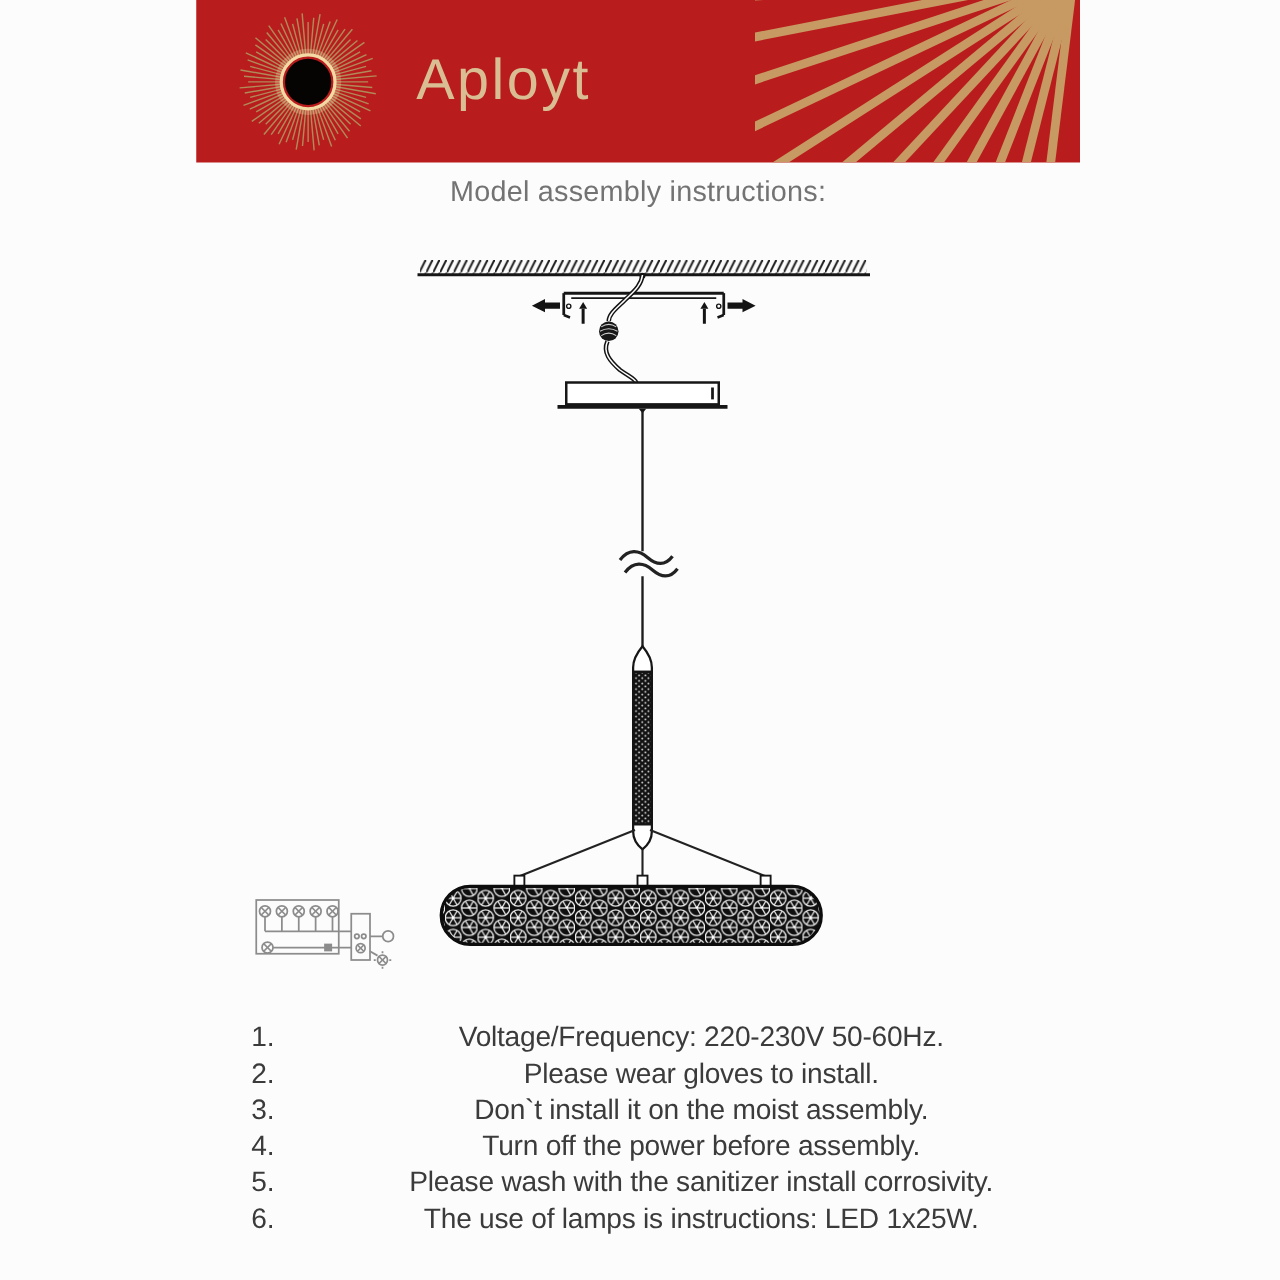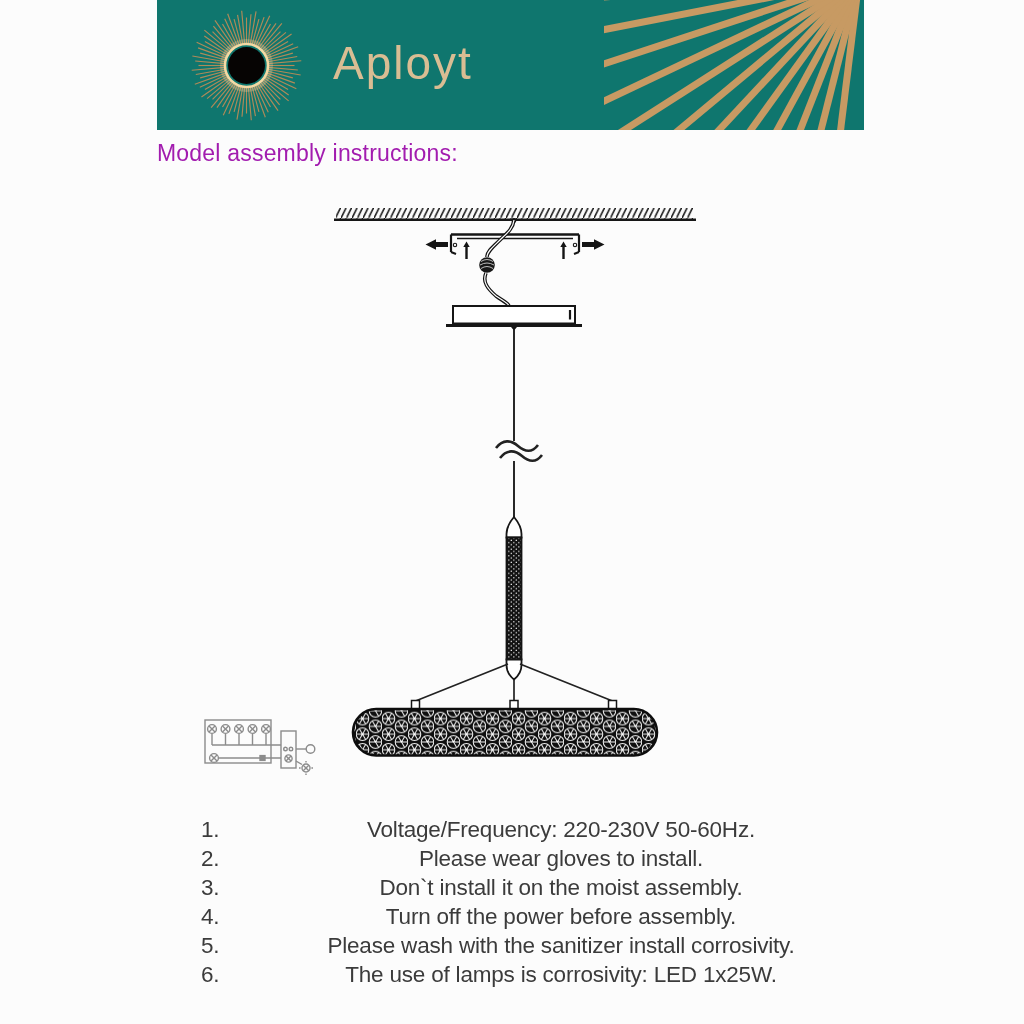--- a/index.html
+++ b/index.html
@@ -7,40 +7,40 @@
   .page{position:absolute;left:0;top:0;width:1024px;height:1024px;background:#fcfcfc;overflow:hidden;}
 
   
   .banner{position:absolute;left:157px;top:0;width:707px;height:130px;overflow:hidden;}
   .logo{position:absolute;left:32px;top:8px;width:115px;height:115px;}
   .wordmark{position:absolute;left:176px;top:0;height:130px;line-height:126px;
             font-size:46px;font-weight:400;letter-spacing:2px;}
   .fan{position:absolute;right:0;top:0;width:260px;height:130px;}
 
   
-  .title-block{position:absolute;left:157px;top:138px;width:707px;
-               color:#a21caf;font-size:23px;line-height:30px;letter-spacing:.2px;}
+  .title-block{position:absolute;left:157px;top:138px;width:707px;text-align:center;
+               color:#737373;font-size:23px;line-height:30px;letter-spacing:.2px;}
 
   
   .assembly{position:absolute;left:330px;top:196px;width:380px;height:600px;}
   .wiring{position:absolute;left:198px;top:708px;width:128px;height:72px;}
 
   
   .instructions{position:absolute;left:201px;top:815px;width:680px;margin:0;padding:0;
                 list-style:none;color:#3b3b3b;font-size:22.5px;line-height:29px;letter-spacing:-.2px;}
   .instructions li{display:flex;}
   .instructions .num{width:40px;flex:0 0 40px;}
   .instructions .txt{flex:1;text-align:center;}
 </style>
 </head>
 <body style="background: rgb(252, 252, 252);">
 
 <div class="page">
 
-  <div class="banner" id="banner" style="background: #0f766e;">
+  <div class="banner" id="banner" style="background: #b91c1c;">
     <svg class="logo" id="sun-logo" viewBox="0 0 115 115">
       <g id="sunburst-rays">
           <line x1="79" y1="57.5" x2="105.5" y2="57.5" stroke="#b08a58" stroke-width="1.15"></line>
           <line x1="78.91818600897253" y1="59.37384846907465" x2="108.8040269517249" y2="61.988520751504396" stroke="#b08a58" stroke-width="1.15"></line>
           <line x1="78.67336668976247" y1="61.233435819839" x2="111.66442641567144" y2="67.05064977168117" stroke="#b08a58" stroke-width="1.15"></line>
           <line x1="78.26740526521496" y1="63.064609469704195" x2="103.86443966187528" y2="69.923314164921" stroke="#b08a58" stroke-width="1.15"></line>
           <line x1="77.70339134689704" y1="64.85343308150188" x2="105.89416997047428" y2="75.11403738127194" stroke="#b08a58" stroke-width="1.15"></line>
           <line x1="76.98561742128797" y1="66.58629262742504" x2="107.34692828701574" y2="80.74400439573847" stroke="#b08a58" stroke-width="1.15"></line>
           <line x1="76.11954618136544" y1="68.25" x2="99.06921938165306" y2="81.5" stroke="#b08a58" stroke-width="1.15"></line>
           <line x1="75.11176895221332" y1="69.83189338154749" x2="99.68633028088308" y2="87.03918647207887" stroke="#b08a58" stroke-width="1.15"></line>
@@ -312,17 +312,17 @@
     <li>
       <span class="num">4.</span>
       <span class="txt">Turn off the power before assembly.</span>
     </li>
     <li>
       <span class="num">5.</span>
       <span class="txt">Please wash with the sanitizer install corrosivity.</span>
     </li>
     <li>
       <span class="num">6.</span>
-      <span class="txt">The use of lamps is corrosivity: LED 1x25W.</span>
+      <span class="txt">The use of lamps is instructions: LED 1x25W.</span>
     </li>
   </ol>
 
 </div>
 
 </body></html>

